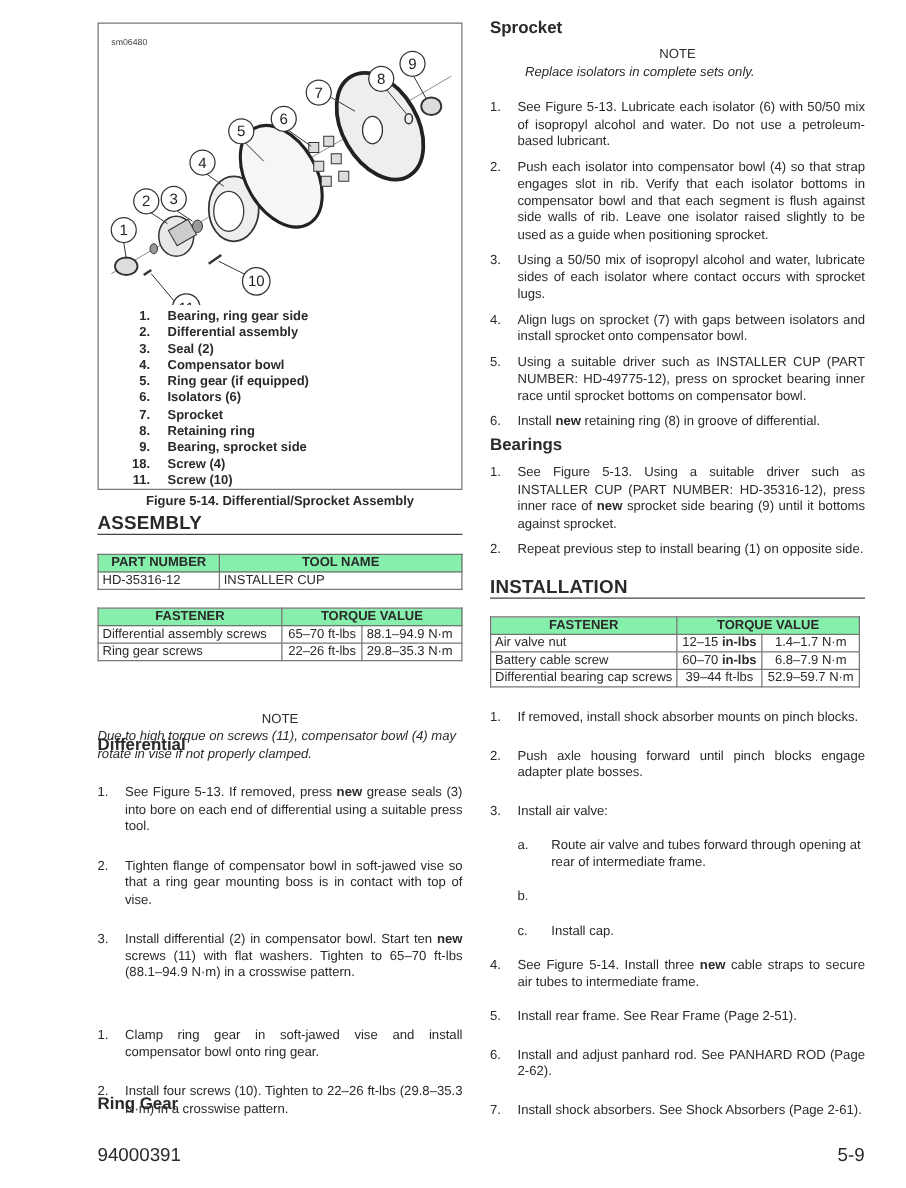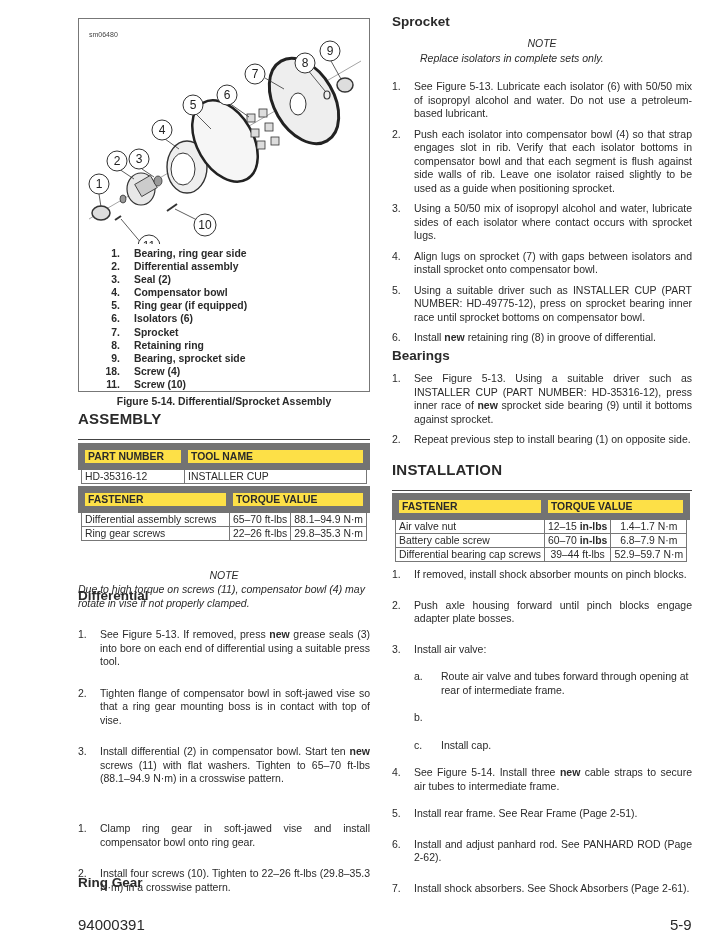--- a/index.html
+++ b/index.html
@@ -11,29 +11,29 @@
   
   .figure-box { position:absolute; left:0; top:18px; width:292px; height:374px;
                 border:1.5px solid #777; box-sizing:border-box; background:#fff; }
   .fig-id { position:absolute; left:10px; top:12px; font-size:7px; color:#444; }
   .fig-svg { position:absolute; left:0; top:0; }
   .legend { position:absolute; left:16px; top:228px; font-size:10.4px; font-weight:bold; line-height:13.1px; color:#2a2a2a; }
   .legend-row { display:flex; }
   .legend-num { width:25px; text-align:right; padding-right:14px; }
   .fig-caption { position:absolute; left:0; top:396px; width:292px; text-align:center; font-size:10.4px; font-weight:bold; }
 
-  .h-major { font-size:15px; font-weight:bold; border-bottom:1.5px solid #444; padding-bottom:12px; line-height:16px; letter-spacing:0.2px; }
+  .h-major { font-size:15px; font-weight:bold; border-bottom:1.5px solid #444; padding-bottom:0; line-height:16px; letter-spacing:0.2px; }
   .h-minor { font-size:13.5px; font-weight:bold; }
 
   table.tt { border-collapse:collapse; font-size:10.4px; }
-  table.tt th { background:#fde047; font-weight:bold; border:7px solid #737373; padding:1px 3px; text-align:left; }
+  table.tt th { background:#86efac; font-weight:bold; border:1px solid #737373; padding:1px 3px; text-align:center; }
   table.tt td { border:1px solid #777; padding:1px 3px; white-space:nowrap; }
   table.tt td.c { text-align:center; }
 
-  .note-title { text-align:center; font-style:italic; font-size:10.5px; }
+  .note-title { text-align:center; font-size:10.5px; }
   .note-text { font-style:italic; font-size:10.5px; line-height:14px; }
 
   .step { display:flex; font-size:10.5px; line-height:13.5px; text-align:justify; }
   .step-num { width:22px; flex:0 0 22px; }
   .step-text { flex:1; }
   .sub { display:flex; font-size:10.5px; line-height:13.5px; padding-left:22px; }
   .sub-num { width:27px; flex:0 0 27px; }
   b { font-weight:bold; }
 
   .abs { position:absolute; }

